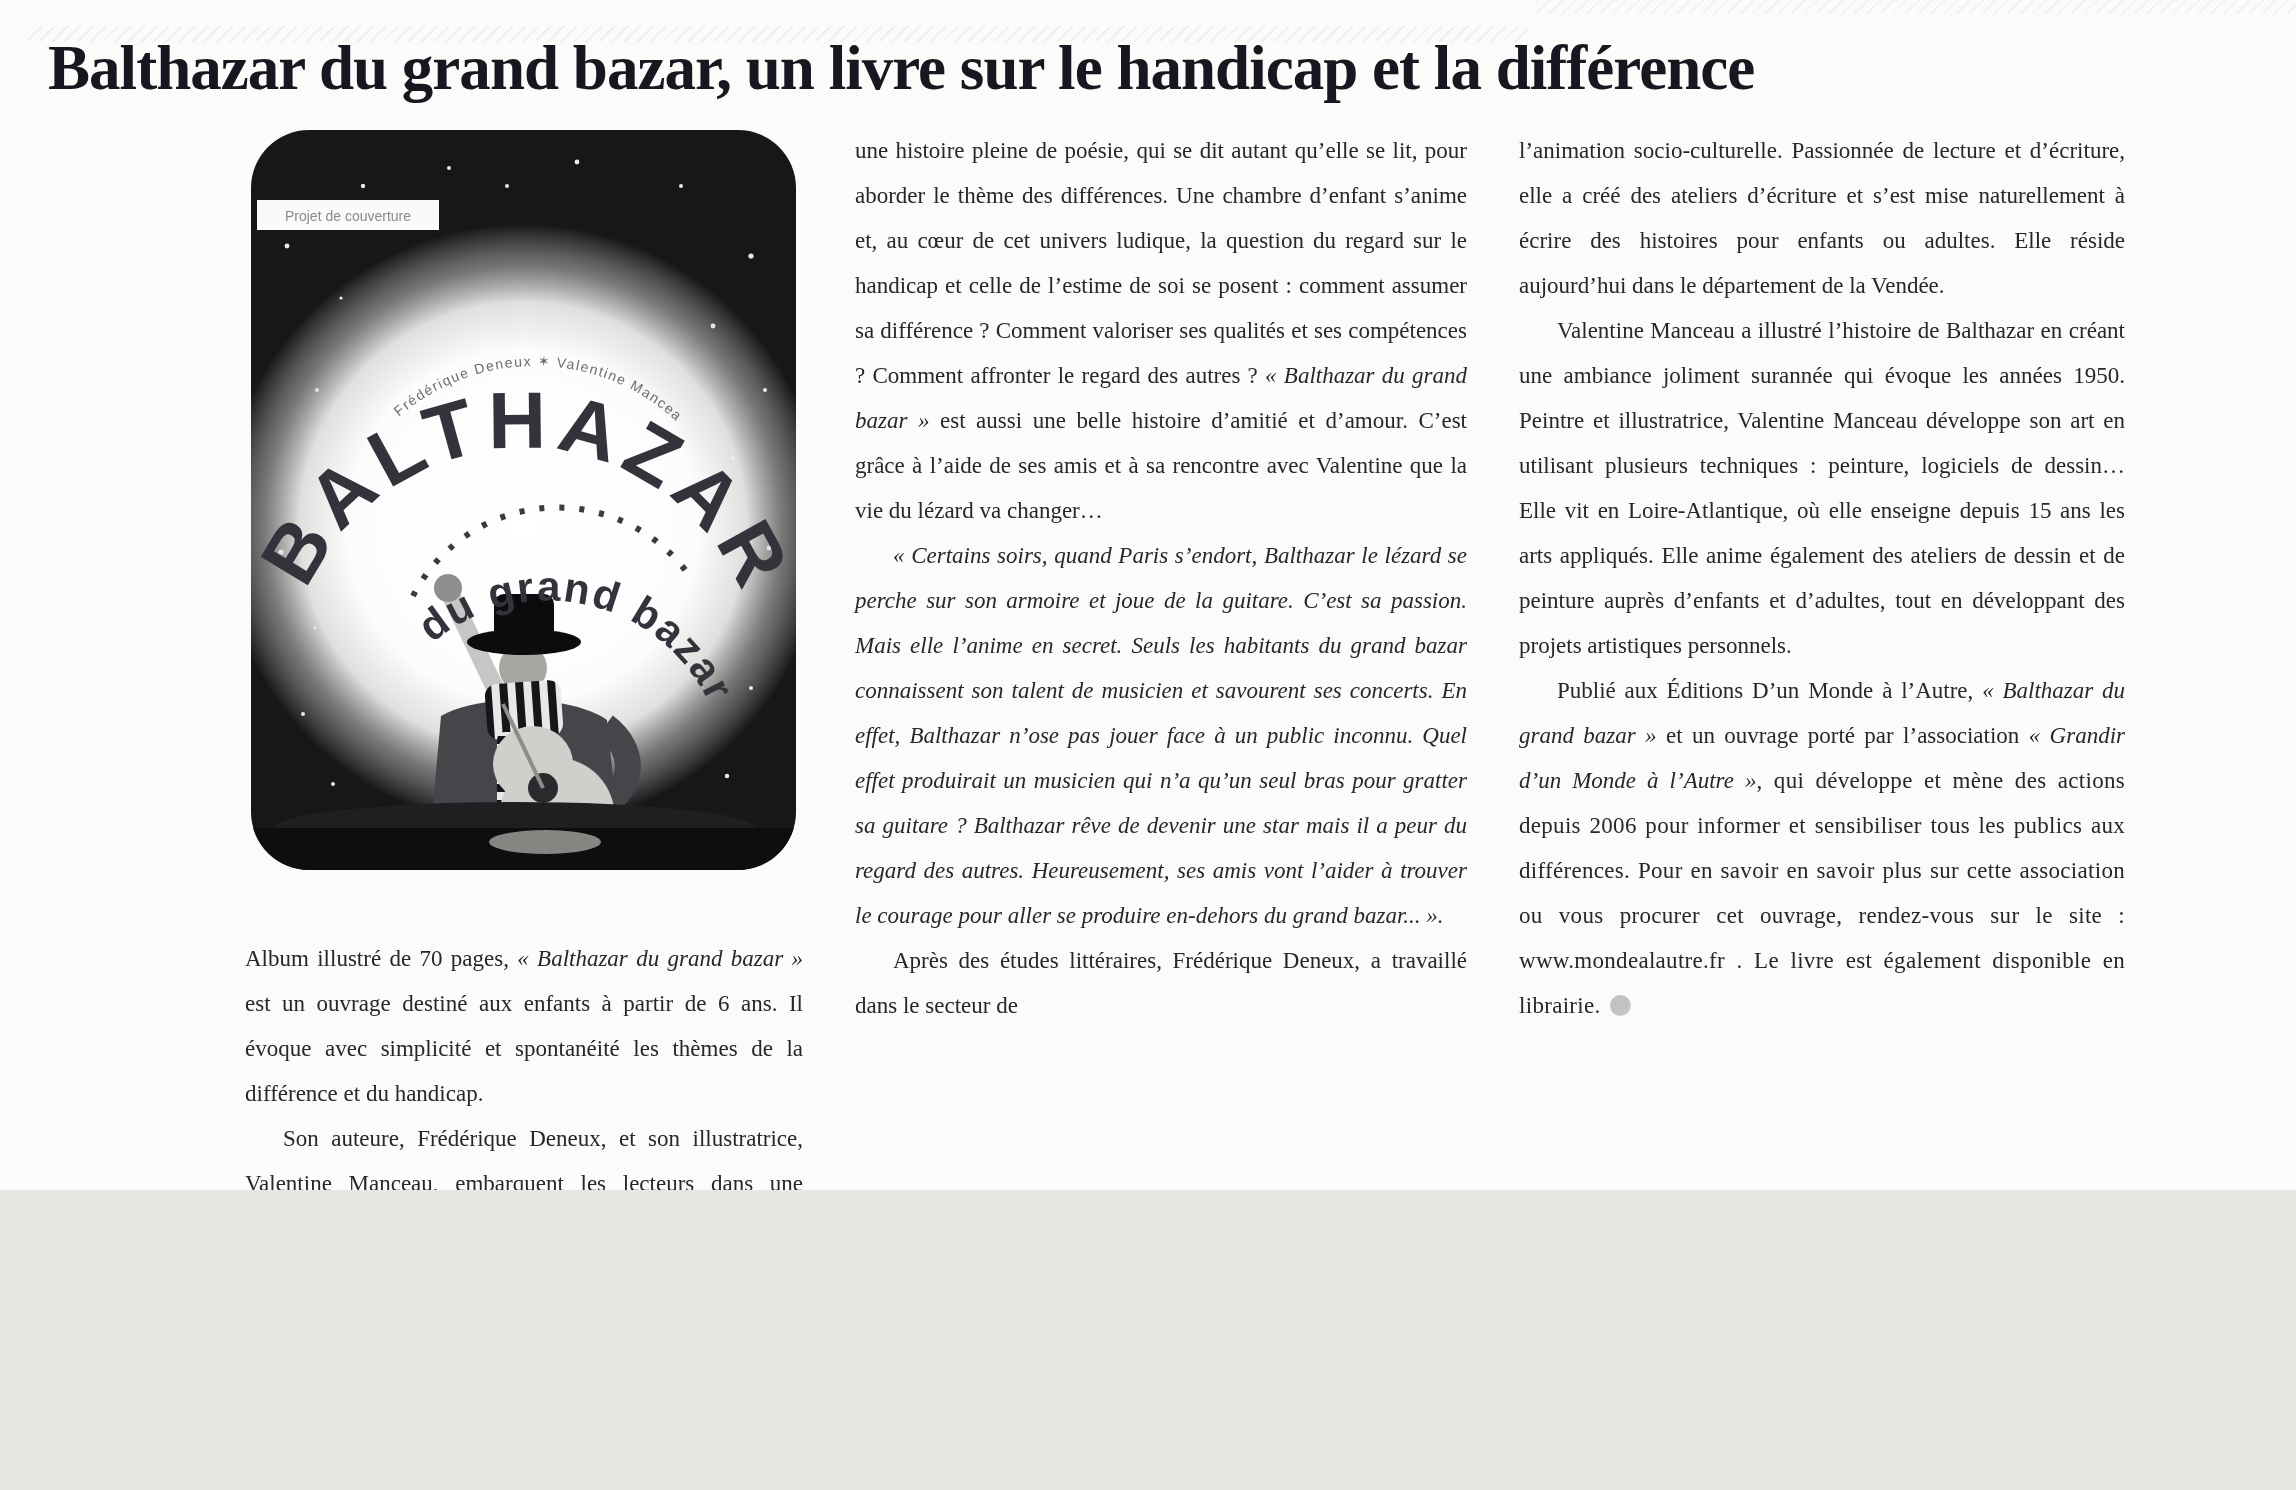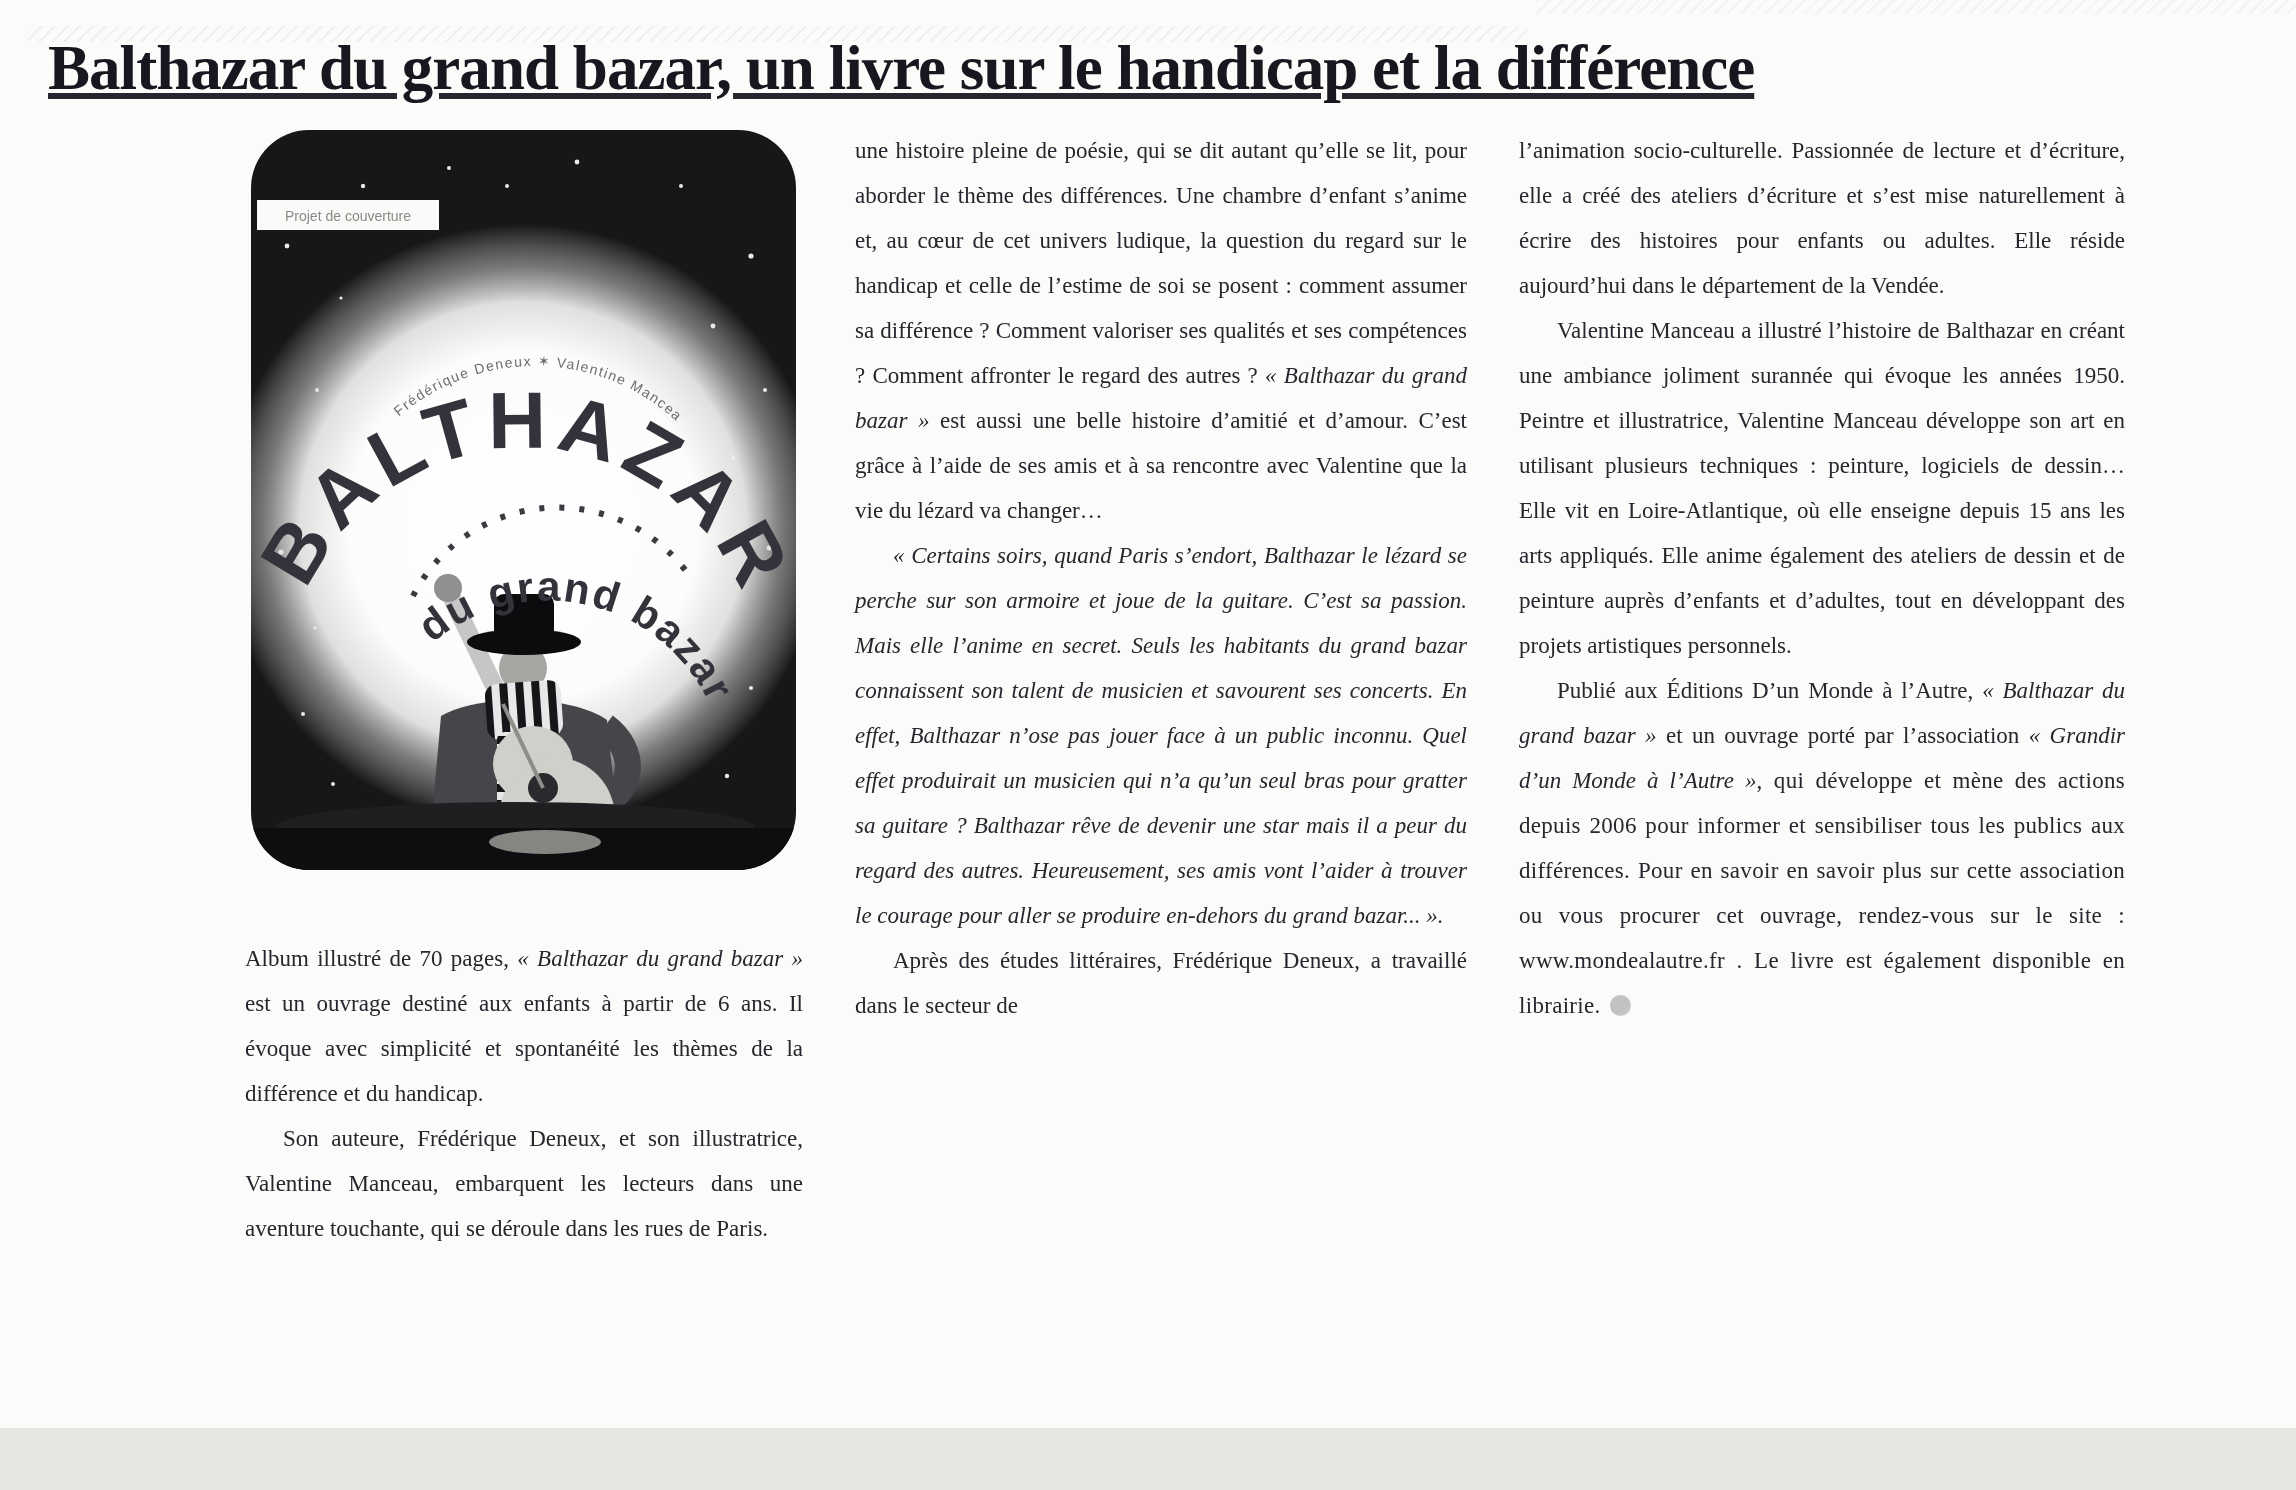--- a/index.html
+++ b/index.html
@@ -1,23 +1,22 @@
 <!DOCTYPE html>
 <html><head>
 <meta charset="utf-8">
 <style>
   html,body{margin:0;padding:0;background:#e8e6e2;}
   .page{
     position:relative;
-    width:2296px;height:1428px;
+    width:2296px;height:1190px;
     background:#fcfbf9;
     overflow:hidden;
     font-family:"Liberation Serif", serif;
     color:#26262e;
-    text-decoration:underline;
   }
   
   .hatch{
     position:absolute;
     background:repeating-linear-gradient(135deg, rgba(40,40,60,0.10) 0 2px, rgba(0,0,0,0) 2px 9px);
   }
   .hatch-top{left:28px;top:26px;width:1500px;height:16px;opacity:.55;}
   .hatch-top-right{right:0;top:0;width:760px;height:14px;opacity:.4;}
   .hatch-bottom{left:0;top:1428px;width:2296px;height:54px;opacity:.75;}
 

